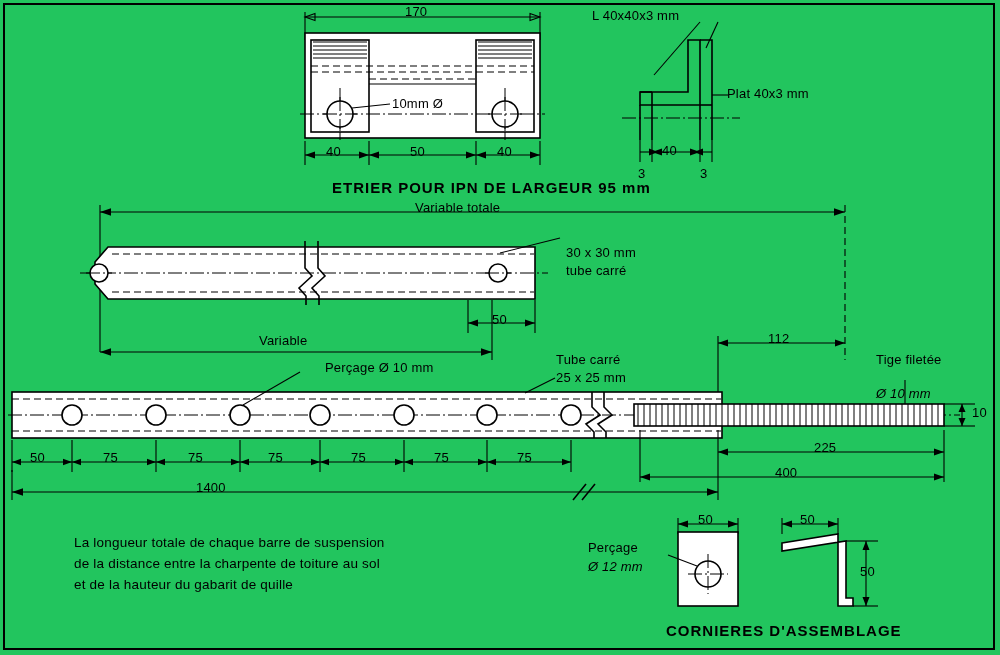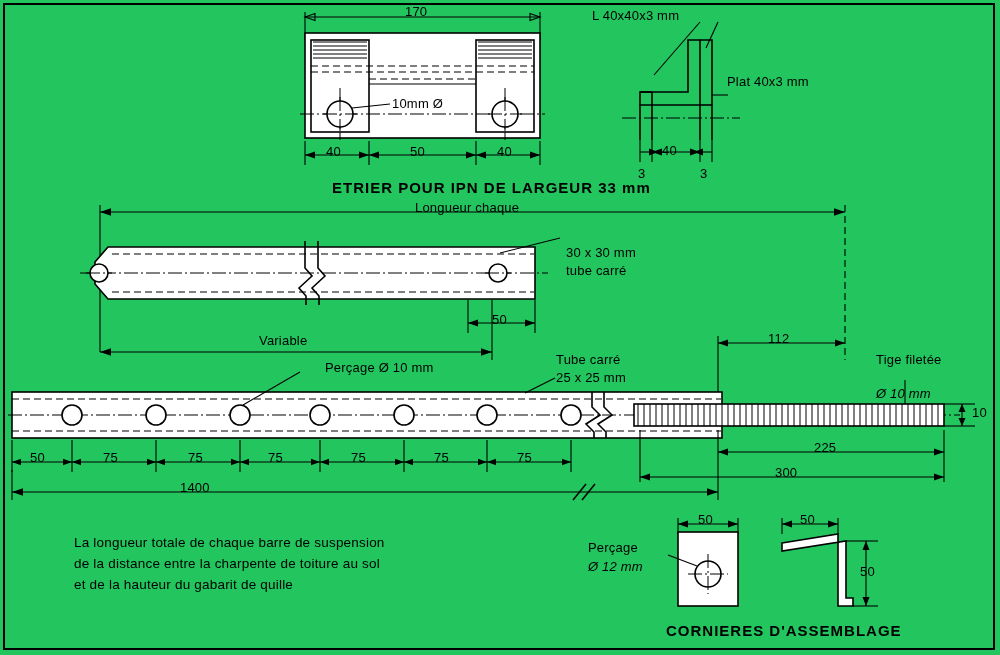--- a/index.html
+++ b/index.html
@@ -300,44 +300,44 @@
     <path d="M866 606 l-3.5 -9 l7 0 z" fill="#000"></path>
     <line class="s w1" x1="846" y1="541" x2="878" y2="541"></line>
     <line class="s w1" x1="853" y1="606" x2="878" y2="606"></line>
   </svg>
 
   <div class="lbl" style="left:405px;top:4px;">170</div>
   <div class="lbl" style="left:392px;top:96px;">10mm Ø</div>
   <div class="lbl" style="left:326px;top:144px;">40</div>
   <div class="lbl" style="left:410px;top:144px;">50</div>
   <div class="lbl" style="left:497px;top:144px;">40</div>
-  <div class="lbl big" style="left:332px;top:179px;">ETRIER POUR IPN DE LARGEUR 33 mm</div>
+  <div class="lbl big" style="left:332px;top:179px;">ETRIER POUR IPN DE LARGEUR 95 mm</div>
 
   <div class="lbl" style="left:592px;top:8px;">L 40x40x3 mm</div>
-  <div class="lbl" style="left:727px;top:74px;text-align:right;">Plat 40x3 mm</div>
+  <div class="lbl" style="left:727px;top:86px;text-align:right;">Plat 40x3 mm</div>
   <div class="lbl" style="left:662px;top:143px;">40</div>
   <div class="lbl" style="left:638px;top:166px;">3</div>
   <div class="lbl" style="left:700px;top:166px;">3</div>
 
-  <div class="lbl" style="left:415px;top:200px;">Longueur chaque</div>
+  <div class="lbl" style="left:415px;top:200px;">Variable totale</div>
   <div class="lbl" style="left:566px;top:245px;">30 x 30 mm</div>
   <div class="lbl" style="left:566px;top:263px;">tube carré</div>
   <div class="lbl" style="left:492px;top:312px;">50</div>
   <div class="lbl" style="left:259px;top:333px;">Variable</div>
 
   <div class="lbl" style="left:325px;top:360px;">Perçage Ø 10 mm</div>
   <div class="lbl" style="left:556px;top:352px;">Tube carré</div>
   <div class="lbl" style="left:556px;top:370px;">25 x 25 mm</div>
   <div class="lbl" style="left:876px;top:352px;">Tige filetée</div>
   <div class="lbl" style="left:876px;top:386px;font-style:italic;">Ø 10 mm</div>
   <div class="lbl" style="left:768px;top:331px;">112</div>
   <div class="lbl" style="left:972px;top:405px;">10</div>
   <div class="lbl" style="left:814px;top:440px;">225</div>
-  <div class="lbl" style="left:775px;top:465px;">300</div>
-  <div class="lbl" style="left:180px;top:480px;">1400</div>
+  <div class="lbl" style="left:775px;top:465px;">400</div>
+  <div class="lbl" style="left:196px;top:480px;">1400</div>
 
   <div class="lbl" style="left:30px;top:450px;">50</div>
   <div class="lbl" style="left:103px;top:450px;">75</div>
   <div class="lbl" style="left:188px;top:450px;">75</div>
   <div class="lbl" style="left:268px;top:450px;">75</div>
   <div class="lbl" style="left:351px;top:450px;">75</div>
   <div class="lbl" style="left:434px;top:450px;">75</div>
   <div class="lbl" style="left:517px;top:450px;">75</div>
 
   <div class="lbl note" style="left:74px;top:533px;">La longueur totale de chaque barre de suspension</div>

